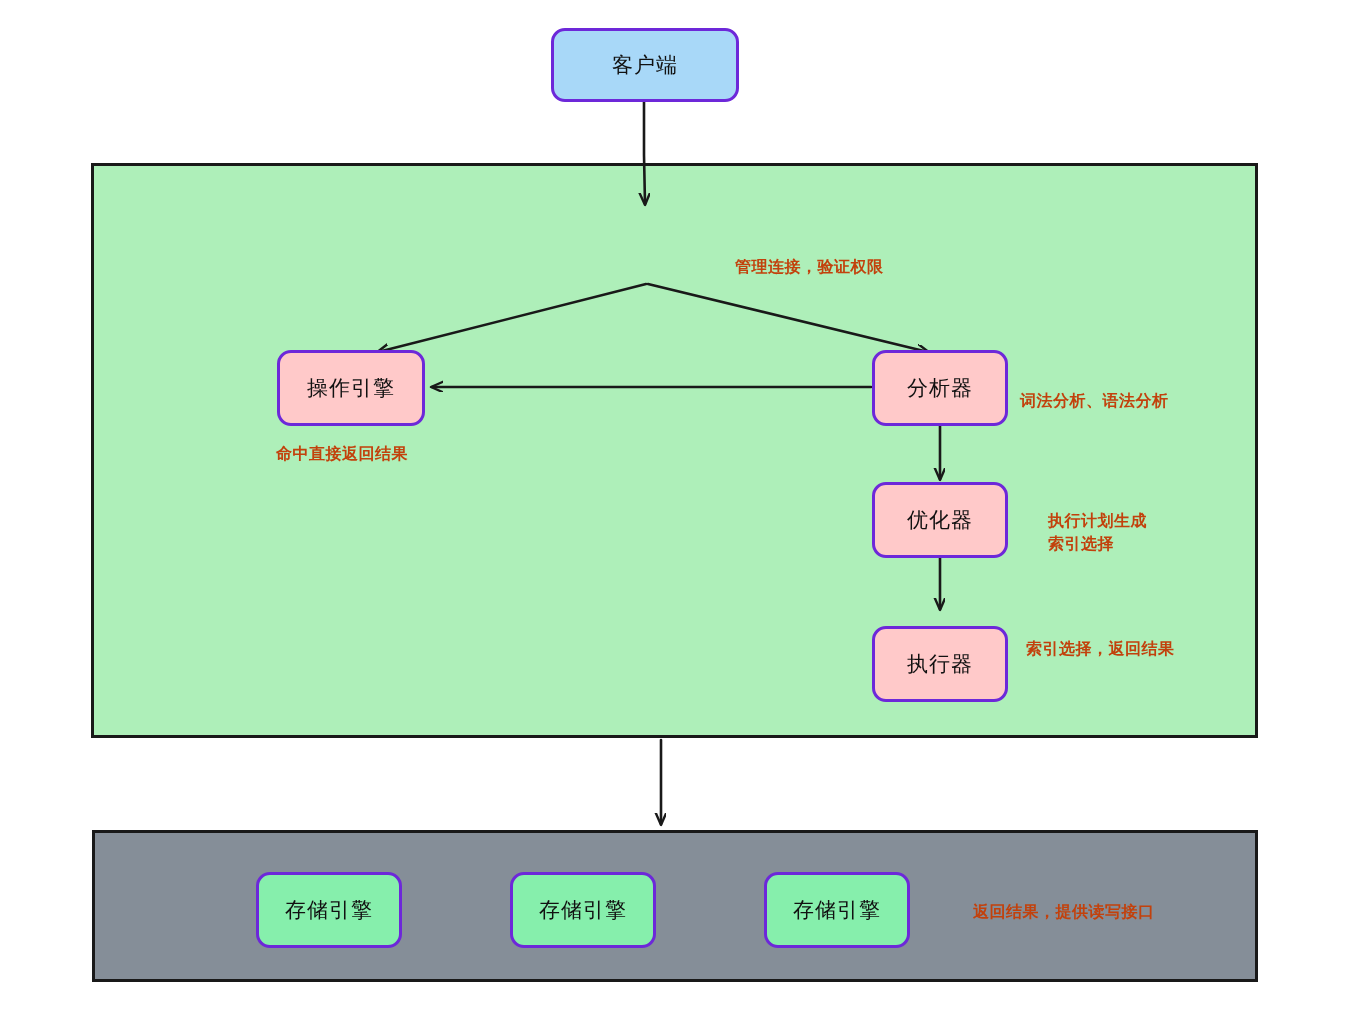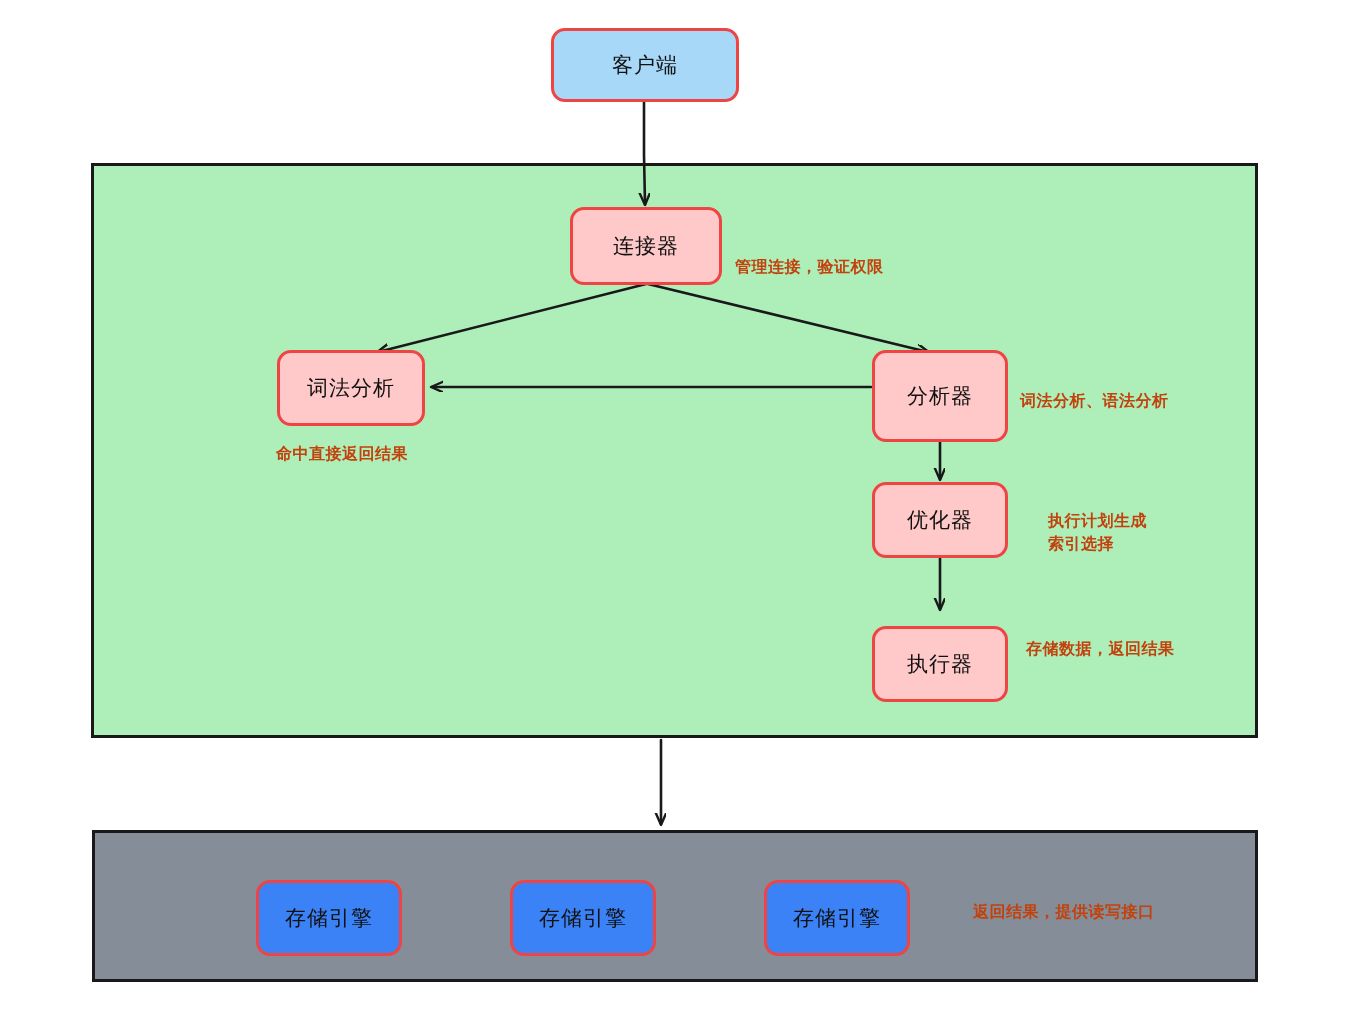--- a/index.html
+++ b/index.html
@@ -22,33 +22,33 @@
   }
   .svg-layer {
     position: absolute;
     left: 0; top: 0;
     width: 1354px;
     height: 1021px;
   }
   .node {
     position: absolute;
     box-sizing: border-box;
-    border: 3px solid #ef4444;
+    border: 3px solid #6d28d9;
     border-radius: 14px;
     display: flex;
     align-items: center;
     justify-content: center;
     color: #111111;
     font-size: 21px;
     letter-spacing: 1px;
     font-family: "DejaVu Sans", "Liberation Sans", sans-serif;
   }
   .node-client  { background: #a8d8f8; }
   .node-pink    { background: #ffc9c9; }
-  .node-storage { background: #3b82f6; margin-top: 8px; }
+  .node-storage { background: #86efac; }
 
   .container-box {
     position: absolute;
     box-sizing: border-box;
     border: 3px solid #191919;
   }
   .container-green { background: #aeefb9; }
   .container-gray  { background: #858e98; }
 
   .annot {
@@ -90,45 +90,42 @@
 
     <path d="M940,558 L940,609" fill="none" stroke="#191919" stroke-width="2.6" stroke-linecap="round" marker-end="url(#ah)"></path>
 
     <path d="M661,740 L661,824" fill="none" stroke="#191919" stroke-width="2.6" stroke-linecap="round" marker-end="url(#ah)"></path>
   </svg>
 
   <div class="node node-client" style="left:551px; top:28px; width:188px; height:74px;">
     <span>客户端</span>
   </div>
 
-  <div class="node node-pink" style="left:570px; top:207px; width:152px; height:78px;">
-    <span>连接器</span>
-  </div>
   <div class="annot" style="left:735px; top:255px;">管理连接，验证权限</div>
 
   <div class="node node-pink" style="left:277px; top:350px; width:148px; height:76px;">
-    <span>词法分析</span>
+    <span>操作引擎</span>
   </div>
   <div class="annot" style="left:276px; top:442px;">命中直接返回结果</div>
 
-  <div class="node node-pink" style="left:872px; top:350px; width:136px; height:92px;">
+  <div class="node node-pink" style="left:872px; top:350px; width:136px; height:76px;">
     <span>分析器</span>
   </div>
   <div class="annot" style="left:1020px; top:389px;">词法分析、语法分析</div>
 
   <div class="node node-pink" style="left:872px; top:482px; width:136px; height:76px;">
     <span>优化器</span>
   </div>
   <div class="annot" style="left:1048px; top:509px;">执行计划生成
 索引选择</div>
 
   <div class="node node-pink" style="left:872px; top:612px; width:136px; height:76px;margin-top:14px;">
     <span>执行器</span>
   </div>
-  <div class="annot" style="left:1026px; top:637px;">存储数据，返回结果</div>
+  <div class="annot" style="left:1026px; top:637px;">索引选择，返回结果</div>
 
   <div class="node node-storage" style="left:256px; top:872px; width:146px; height:76px;">
     <span>存储引擎</span>
   </div>
   <div class="node node-storage" style="left:510px; top:872px; width:146px; height:76px;">
     <span>存储引擎</span>
   </div>
   <div class="node node-storage" style="left:764px; top:872px; width:146px; height:76px;">
     <span>存储引擎</span>
   </div>

